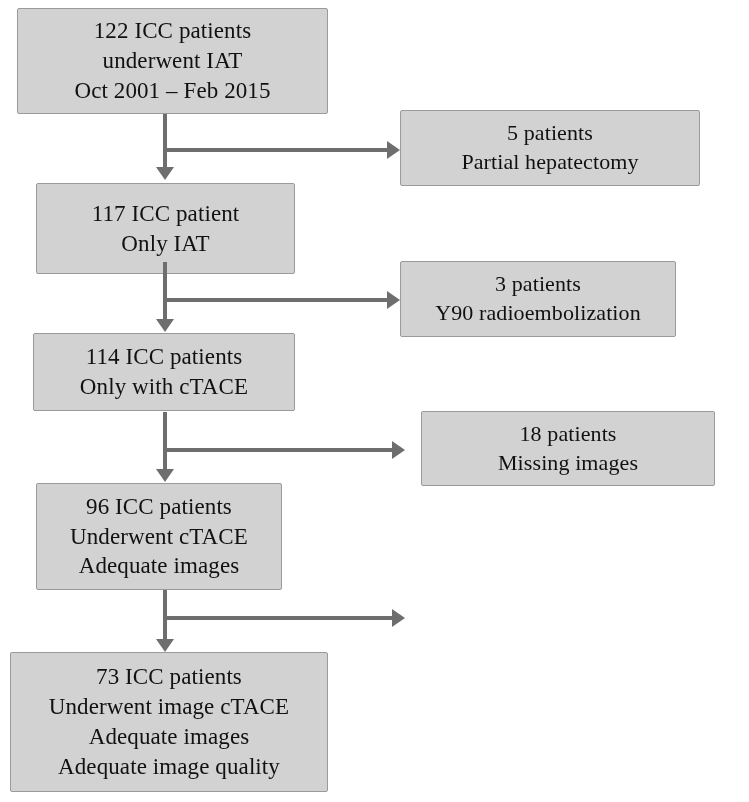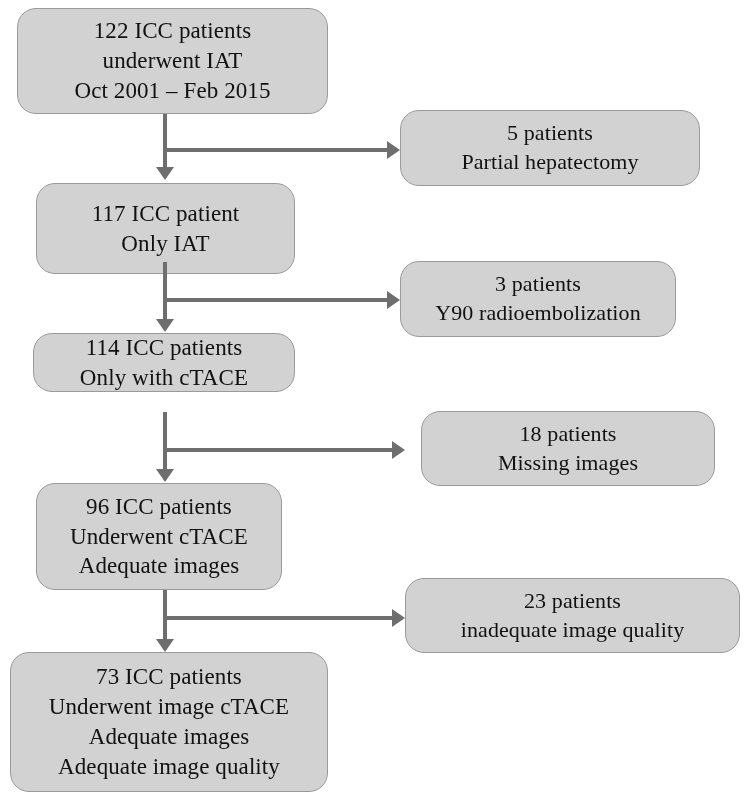--- a/index.html
+++ b/index.html
@@ -13,21 +13,21 @@
     height: 802px;
     background: #ffffff;
     font-family: "Liberation Serif", "DejaVu Serif", serif;
     overflow: hidden;
   }
   .node {
     position: absolute;
     box-sizing: border-box;
     background: #d2d2d2;
     border: 1.6px solid #9a9a9a;
-    border-radius: 19px;
+    border-radius: 2px;
     display: flex;
     flex-direction: column;
     align-items: center;
     justify-content: center;
     color: #111111;
     text-align: center;
     line-height: 1.30;
     letter-spacing: 0.1px;
   }
   .node .ln {
@@ -95,21 +95,21 @@
   <div class="conn-v" style="left:163px; top:262px; height:62px;"></div>
   <div class="arrow-down" style="left:156px; top:319px;"></div>
   <div class="conn-h" style="left:163px; top:298px; width:226px;"></div>
   <div class="arrow-right" style="left:387px; top:291px;"></div>
 
   <div class="node side-node" id="excl-2" style="left:400px; top:261px; width:276px; height:76px;">
     <span class="ln">3 patients</span>
     <span class="ln">Y90 radioembolization</span>
   </div>
 
-  <div class="node main-node" id="node-3" style="left:33px; top:333px; width:262px; height:59px;">
+  <div class="node main-node" id="node-3" style="left:33px; top:333px; width:262px; height:78px;">
     <span class="ln">114 ICC patients</span>
     <span class="ln">Only with cTACE</span>
   </div>
 
   <div class="conn-v" style="left:163px; top:412px; height:62px;"></div>
   <div class="arrow-down" style="left:156px; top:469px;"></div>
   <div class="conn-h" style="left:163px; top:448px; width:231px;"></div>
   <div class="arrow-right" style="left:392px; top:441px;"></div>
 
   <div class="node side-node" id="excl-3" style="left:405px; top:411px; width:294px; height:75px;margin-left:16px;">
@@ -121,24 +121,20 @@
     <span class="ln">96 ICC patients</span>
     <span class="ln">Underwent cTACE</span>
     <span class="ln">Adequate images</span>
   </div>
 
   <div class="conn-v" style="left:163px; top:590px; height:56px;"></div>
   <div class="arrow-down" style="left:156px; top:639px;"></div>
   <div class="conn-h" style="left:163px; top:616px; width:231px;"></div>
   <div class="arrow-right" style="left:392px; top:609px;"></div>
 
-  <div class="node side-node" id="excl-4" style="left:405px; top:578px; width:335px; height:75px;">
-    <span class="ln">23 patients</span>
-    <span class="ln">inadequate image quality</span>
-  </div>
 
   <div class="node main-node" id="node-final" style="left:10px; top:652px; width:318px; height:140px;">
     <span class="ln">73 ICC patients</span>
     <span class="ln">Underwent image cTACE</span>
     <span class="ln">Adequate images</span>
     <span class="ln">Adequate image quality</span>
   </div>
 
 </div>
 

